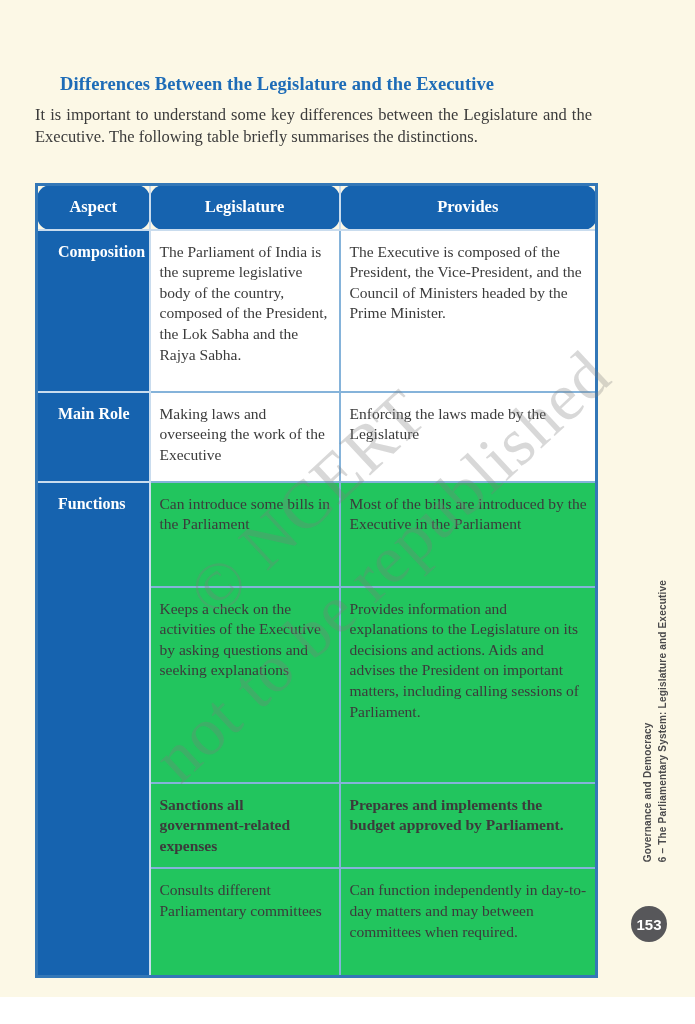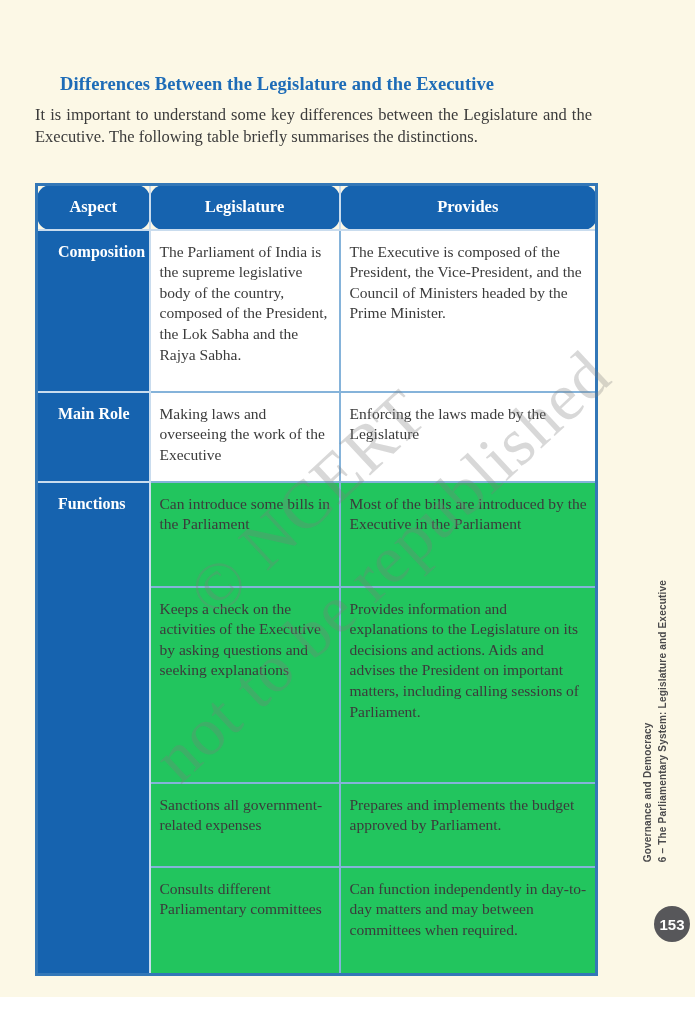--- a/index.html
+++ b/index.html
@@ -24,36 +24,36 @@
   .diff tbody th { background:#1663af; color:#ffffff; font-size:16px; font-weight:bold;
                    text-align:left; padding:12px 4px 12px 20px; border-color:#c9dcee; }
   .diff td { background:#ffffff; color:#3b3b3b; font-size:15.5px; line-height:1.33;
              padding:11px 8px 11px 9px; }
   .diff tr.tint td { background:#22c55e; }
   tr.r-head { height:45px; }
   tr.r-comp { height:162px; }
   tr.r-main { height:90px;margin-top:20px; }
   tr.r-f1 { height:105px; }
   tr.r-f2 { height:196px; }
-  tr.r-f3 { height:84px; }
+  tr.r-f3 { height:84px;font-weight:bold; }
   tr.r-f4 { height:108px; }
 
   .watermark { position:absolute; left:55px; top:442px; width:570px;
                transform:rotate(-43deg); text-align:center;
                font-size:68px; line-height:1.42; letter-spacing:1px;
                color:rgba(125,125,125,0.30); white-space:nowrap;
                pointer-events:none; z-index:9; }
 
   .sidebar-caption { position:absolute; right:25px; bottom:444px;
                      transform:rotate(-90deg); transform-origin:bottom right;
                      font-family:"Liberation Sans","DejaVu Sans",sans-serif;
                      font-size:10px; font-weight:bold; color:#4b4b4d;
                      line-height:1.5; white-space:nowrap; letter-spacing:.2px; }
 
-  .page-badge { position:absolute; left:654px; top:906px; width:36px; height:36px;
+  .page-badge { position:absolute; left:631px; top:906px; width:36px; height:36px;
                 border-radius:50%; background:#57575a; color:#ffffff;
                 font-family:"Liberation Sans","DejaVu Sans",sans-serif;
                 font-size:15px; font-weight:bold;
                 display:flex; align-items:center; justify-content:center; z-index:2; }
 </style>
 </head>
 <body>
 
 <div class="stage">
   <div class="paper"></div>

